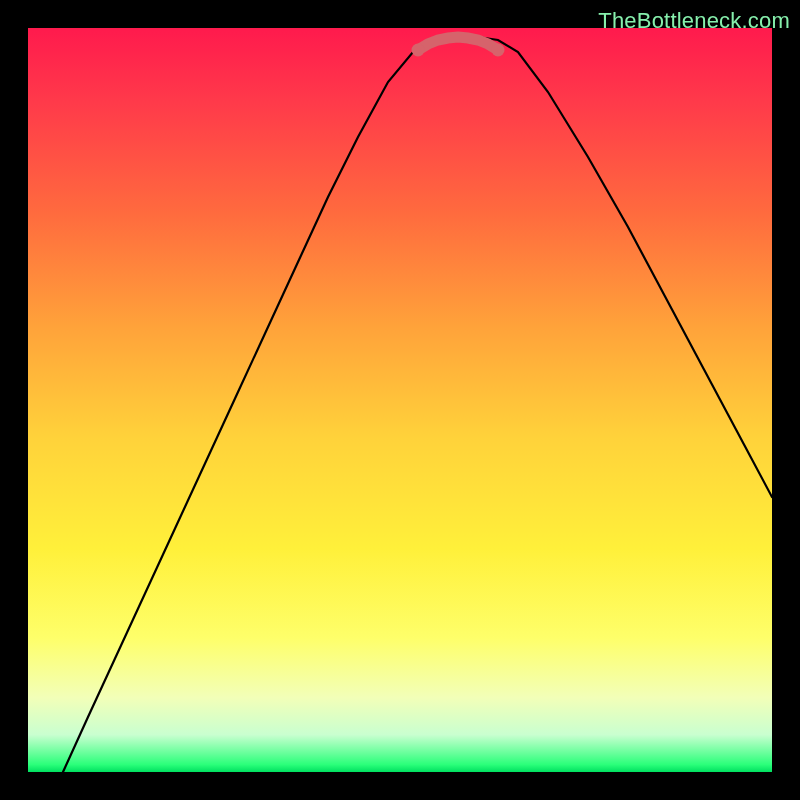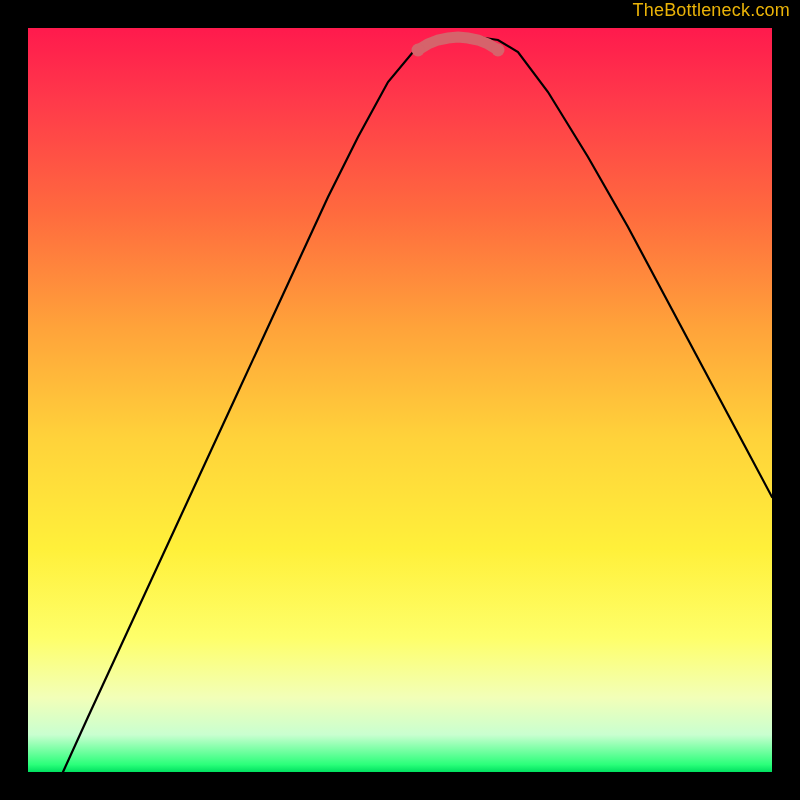--- a/index.html
+++ b/index.html
@@ -40,24 +40,24 @@
       #fff03a 70%,
       #feff6a 82%,
       #f2ffb8 90%,
       #c9ffd0 95%,
       #2bff7a 99%,
       #00e060 100%
     );
   }
   .watermark {
     position: absolute;
-    top: 0;
+    top: 8px;
     right: 10px;
-    color: #eab308;
-    font-size: 18px;
+    color: #86efac;
+    font-size: 22px;
     font-weight: 500;
     letter-spacing: 0.2px;
     user-select: none;
   }
   svg.curve {
     position: absolute;
     inset: 0;
   }
 </style>
 </head>

